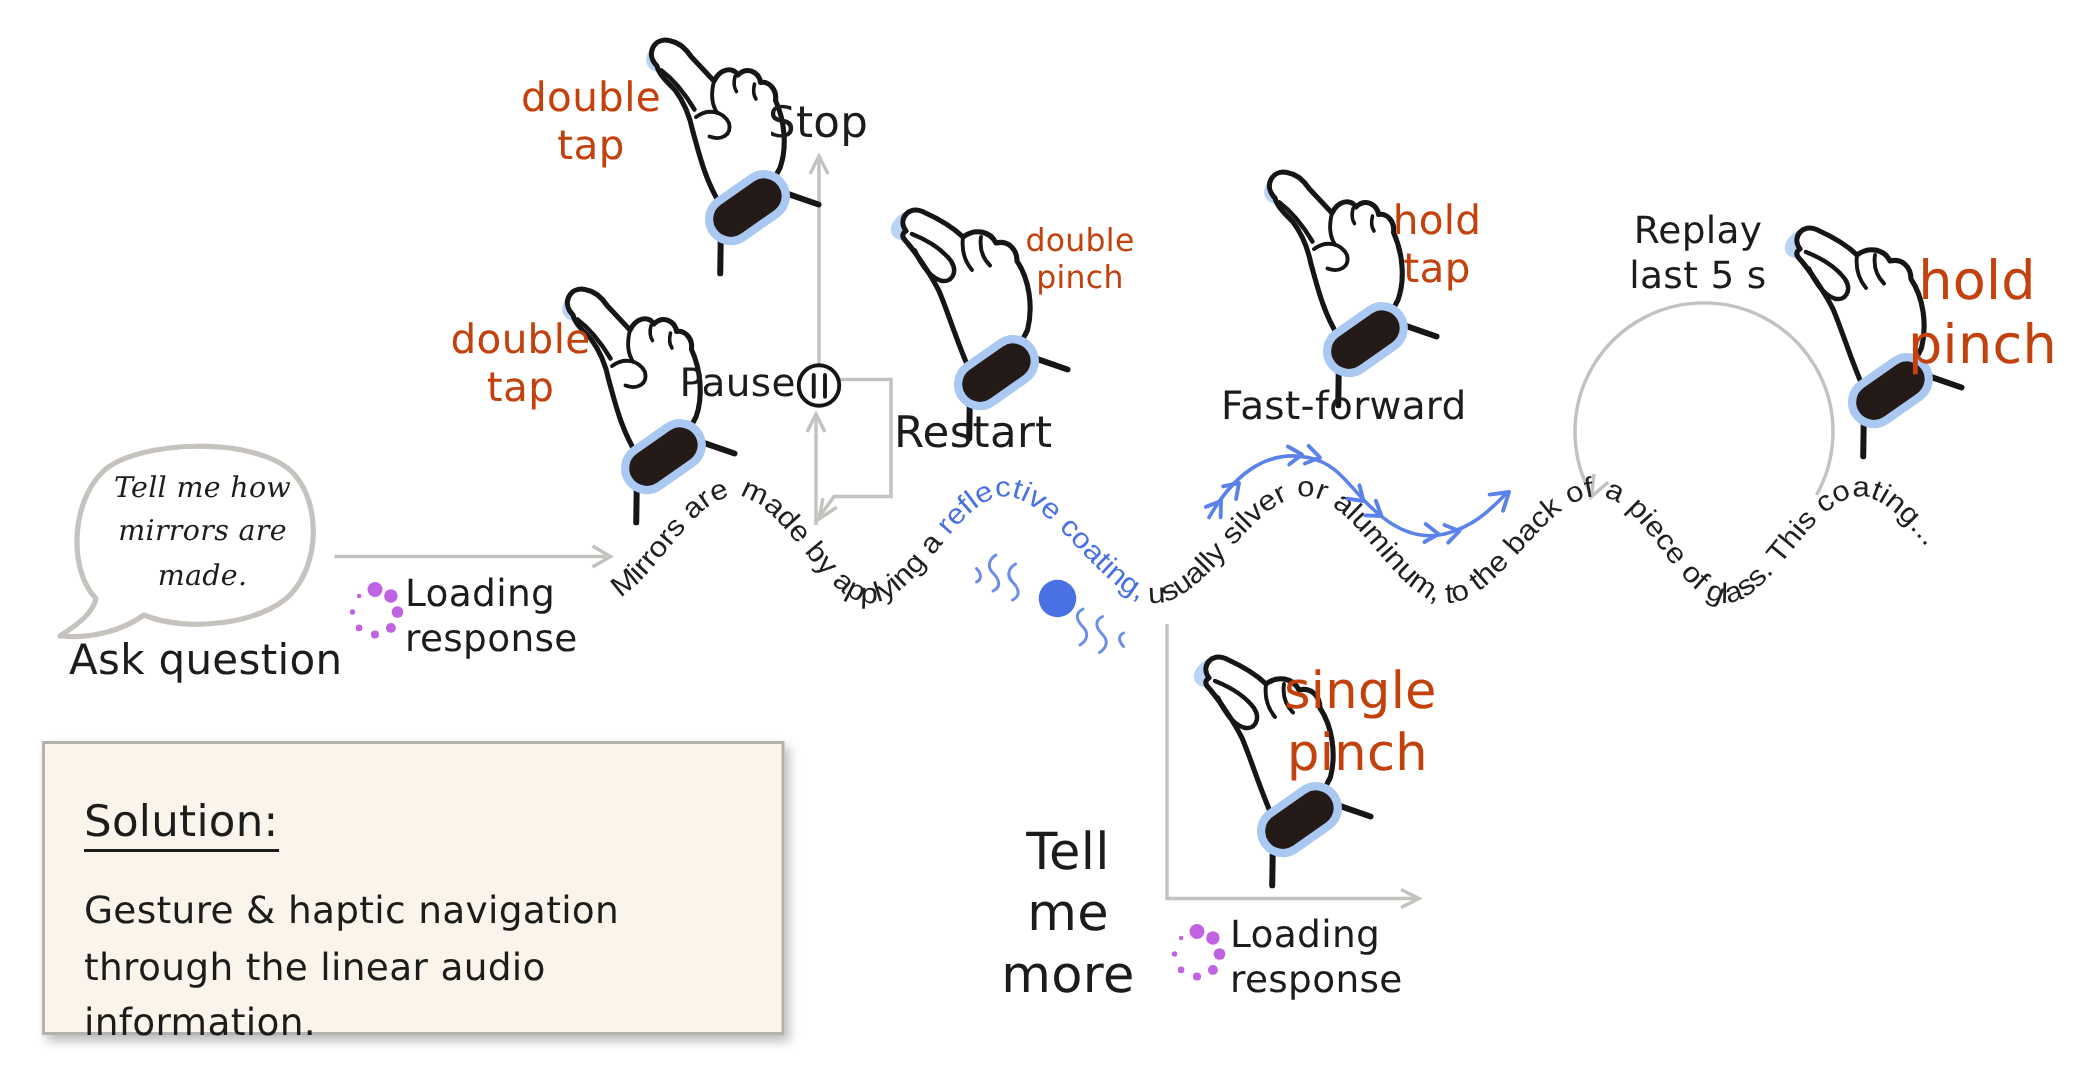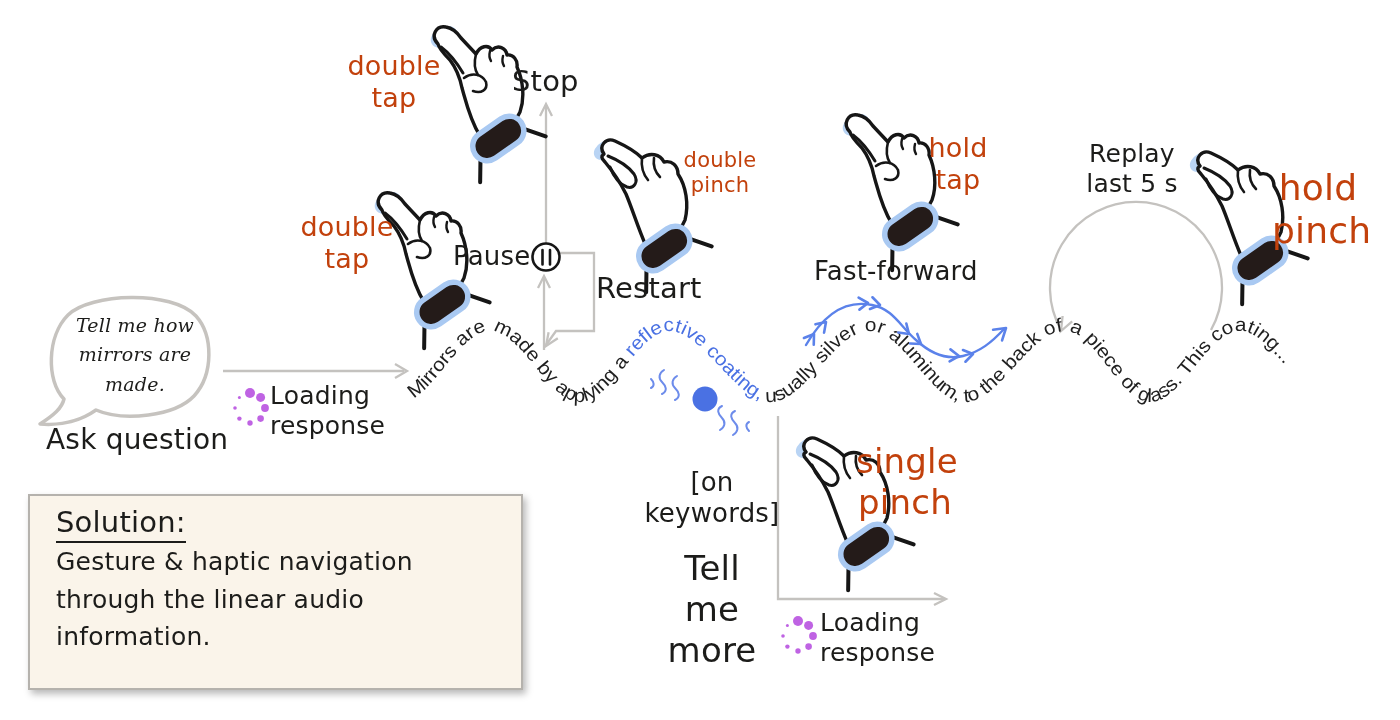--- a/index.html
+++ b/index.html
@@ -7,23 +7,23 @@
           font-family:"DejaVu Sans",sans-serif;color:#1c1c1a;}
   #art{position:absolute;left:0;top:0;}
   .lbl{position:absolute;line-height:1.2;white-space:normal;}
   .hw{font-family:"DejaVu Sans",sans-serif;letter-spacing:.2px;}
   .blue{color:#c2410c;font-weight:500;}
   .center{text-align:center;}
   .bubble-text{position:absolute;left:64px;top:311px;width:142px;text-align:center;
                font-family:"DejaVu Serif",serif;font-style:italic;font-size:19px;line-height:1.55;}
   #solution-box{position:absolute;left:28px;top:494px;width:495px;height:196px;box-sizing:border-box;
                 background:#faf4ea;border:2px solid #b5b2ad;box-shadow:3px 4px 7px rgba(0,0,0,.28);
-                padding:9px 26px;}
+                padding:34px 26px;}
   #solution-title{font-size:29px;border-bottom:2.5px solid #1c1c1a;padding-bottom:2px;display:inline-block;}
-  #solution-body{font-size:25px;line-height:1.5;}
+  #solution-body{font-size:25px;line-height:1.5;margin-top:20px;}
 </style>
 </head>
 <body>
 
 <div id="canvas">
 
 <svg id="art" width="1400" height="720" viewBox="0 0 1400 720">
   <defs>
 
     <g id="hand-tap">
@@ -145,21 +145,20 @@
 <div class="lbl hw blue center" style="left:668px;top:148px;width:104px;font-size:21px;">double pinch</div>
 <div class="lbl hw blue center" style="left:910px;top:132px;width:96px;font-size:27px;">hold tap</div>
 <div class="lbl hw blue center" style="left:1272px;top:166px;width:92px;font-size:36px;">hold pinch</div>
 <div class="lbl hw blue center" style="left:856px;top:441px;width:98px;font-size:34px;">single pinch</div>
 
 <div class="lbl hw" style="left:512px;top:64px;font-size:29px;">Stop</div>
 <div class="lbl hw" style="left:453px;top:241px;font-size:26px;">Pause</div>
 <div class="lbl hw" style="left:596px;top:271px;font-size:29px;">Restart</div>
 <div class="lbl hw" style="left:814px;top:256px;font-size:26px;">Fast-forward</div>
 <div class="lbl hw center" style="left:1080px;top:139px;width:104px;font-size:25px;">Replay last 5 s</div>
-<div class="lbl hw center" style="left:644px;top:467px;width:136px;font-size:26px;">[on keywords]</div>
 <div class="lbl hw center" style="left:652px;top:548px;width:120px;font-size:34px;">Tell me more</div>
 
 <div id="solution-box">
   <div id="solution-title" class="hw">Solution:</div>
   <div id="solution-body" class="hw">Gesture &amp; haptic navigation through the linear audio information.</div>
 </div>
 
 </div>
 
 </body></html>

